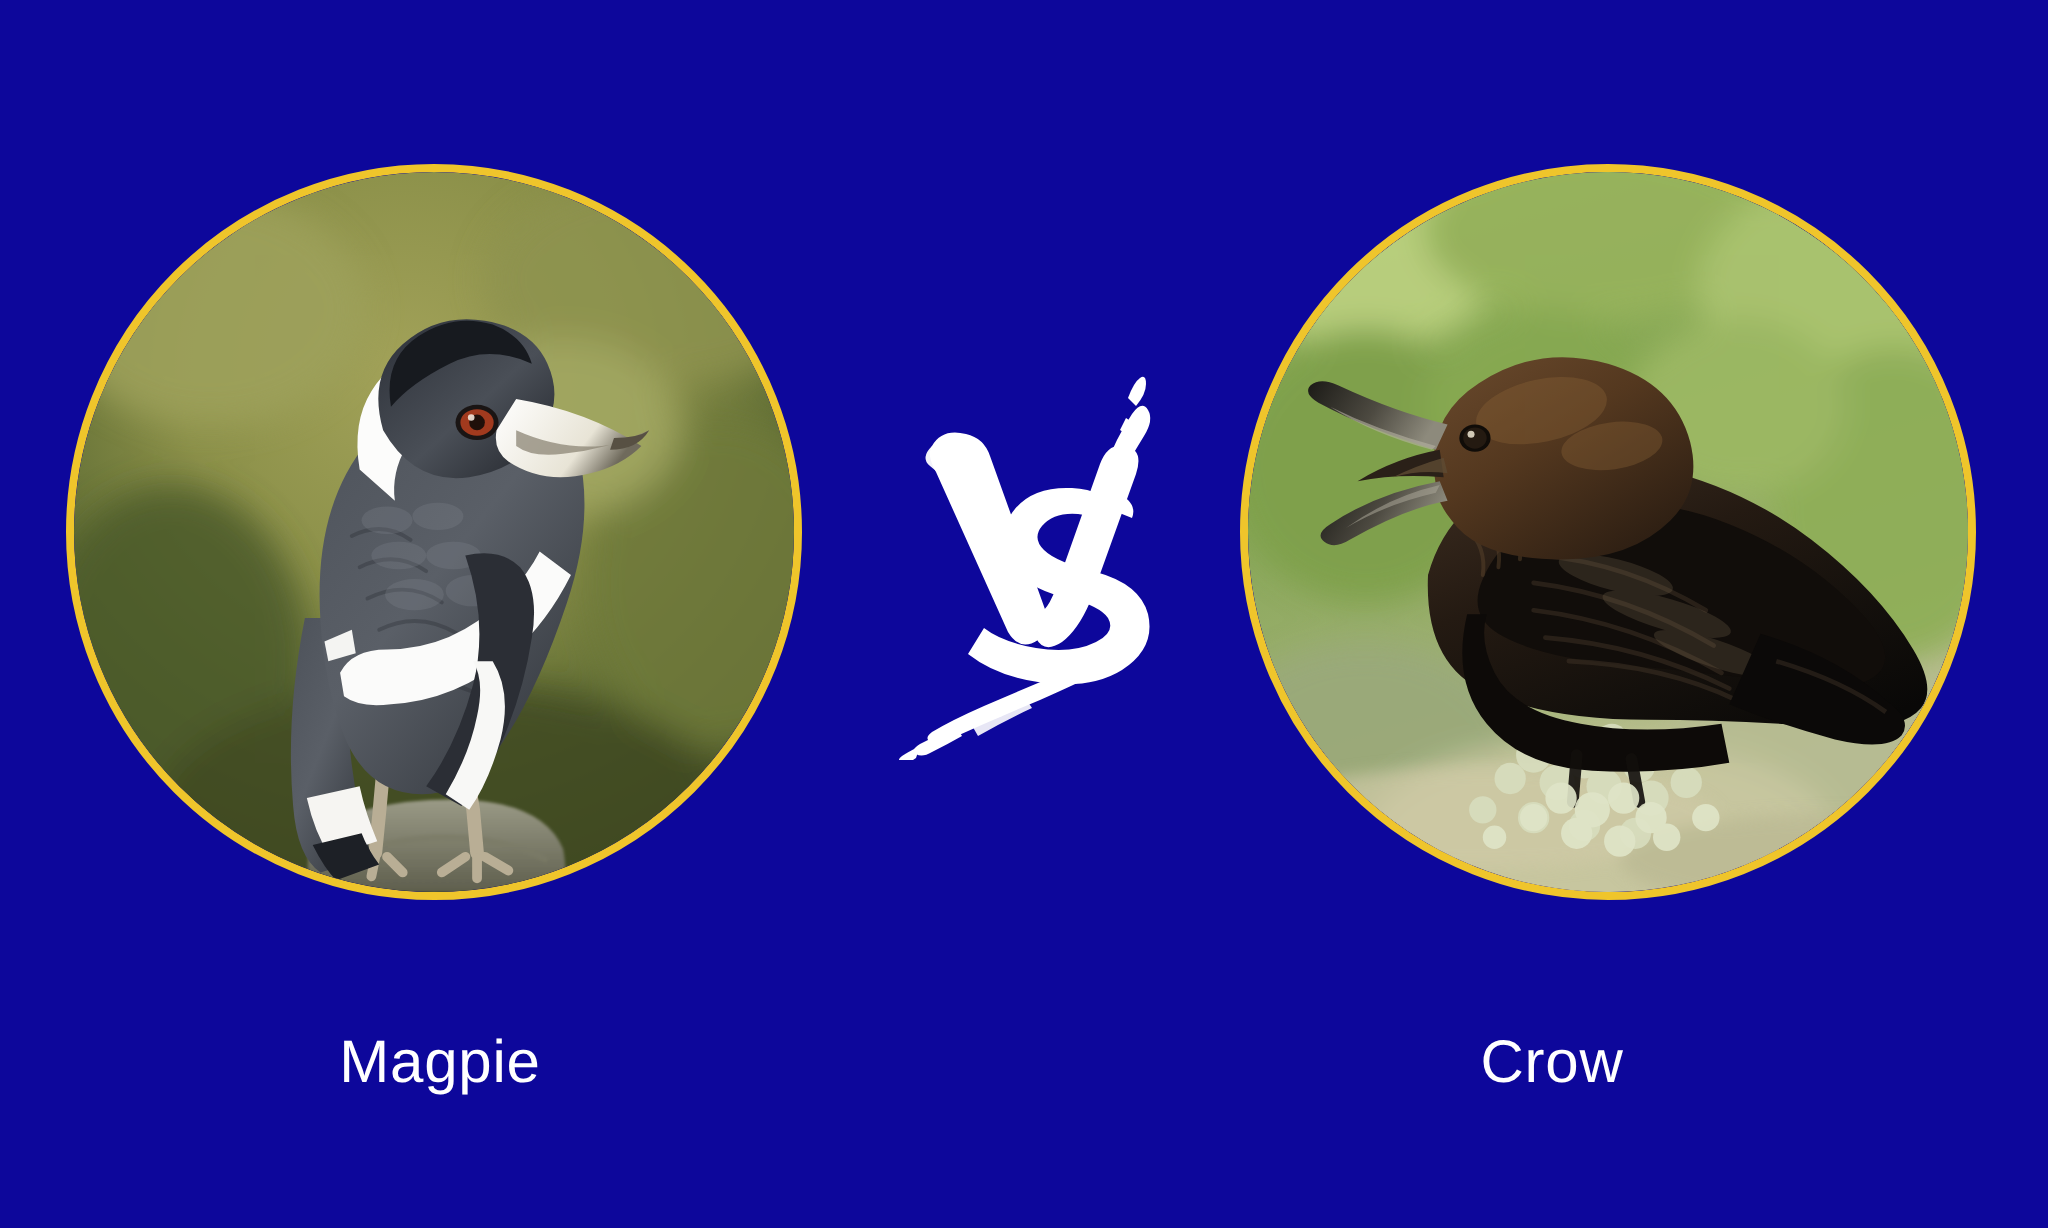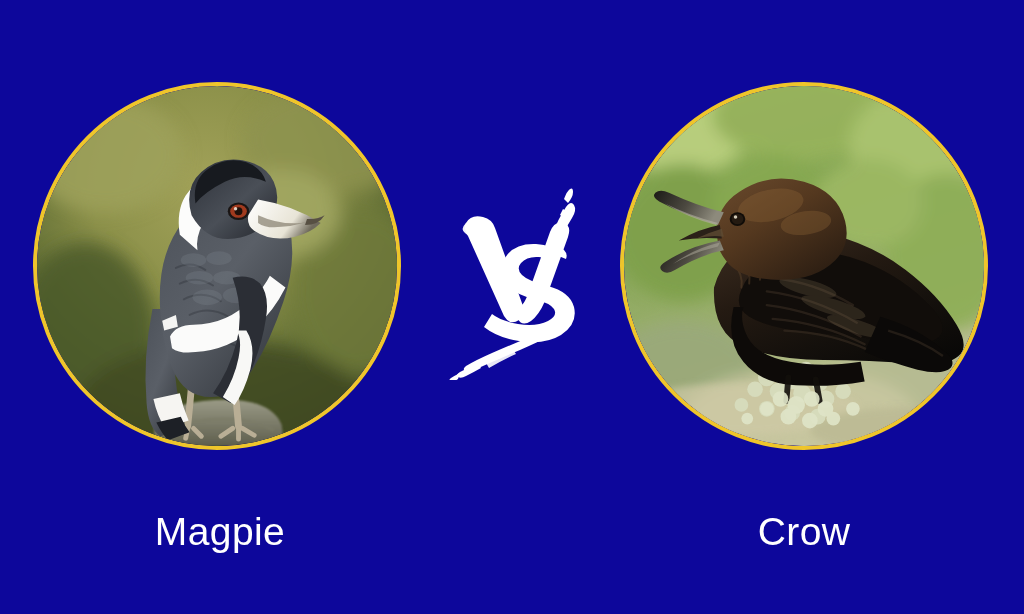--- a/index.html
+++ b/index.html
@@ -48,28 +48,28 @@
   }
   #vs-mark svg { display: block; width: 100%; height: 100%; }
 
   
   .caption {
     position: absolute;
     top: 510px;
     width: 440px;
     text-align: center;
     color: #ffffff;
-    font-size: 39px;
+    font-size: 30px;
     font-weight: 400;
     letter-spacing: 0.4px;
     line-height: 44px;
     white-space: nowrap;
   }
   .caption.left  { left: 0px; }
-  .caption.right { left: 584px; }
+  .caption.right { left: 556px; }
 </style>
 </head>
 <body>
 
 <div id="stage">
 
   <div class="medallion left">
     <div class="photo">
       <svg viewBox="0 0 368 368" preserveAspectRatio="xMidYMid slice" aria-hidden="true">
         <defs>

